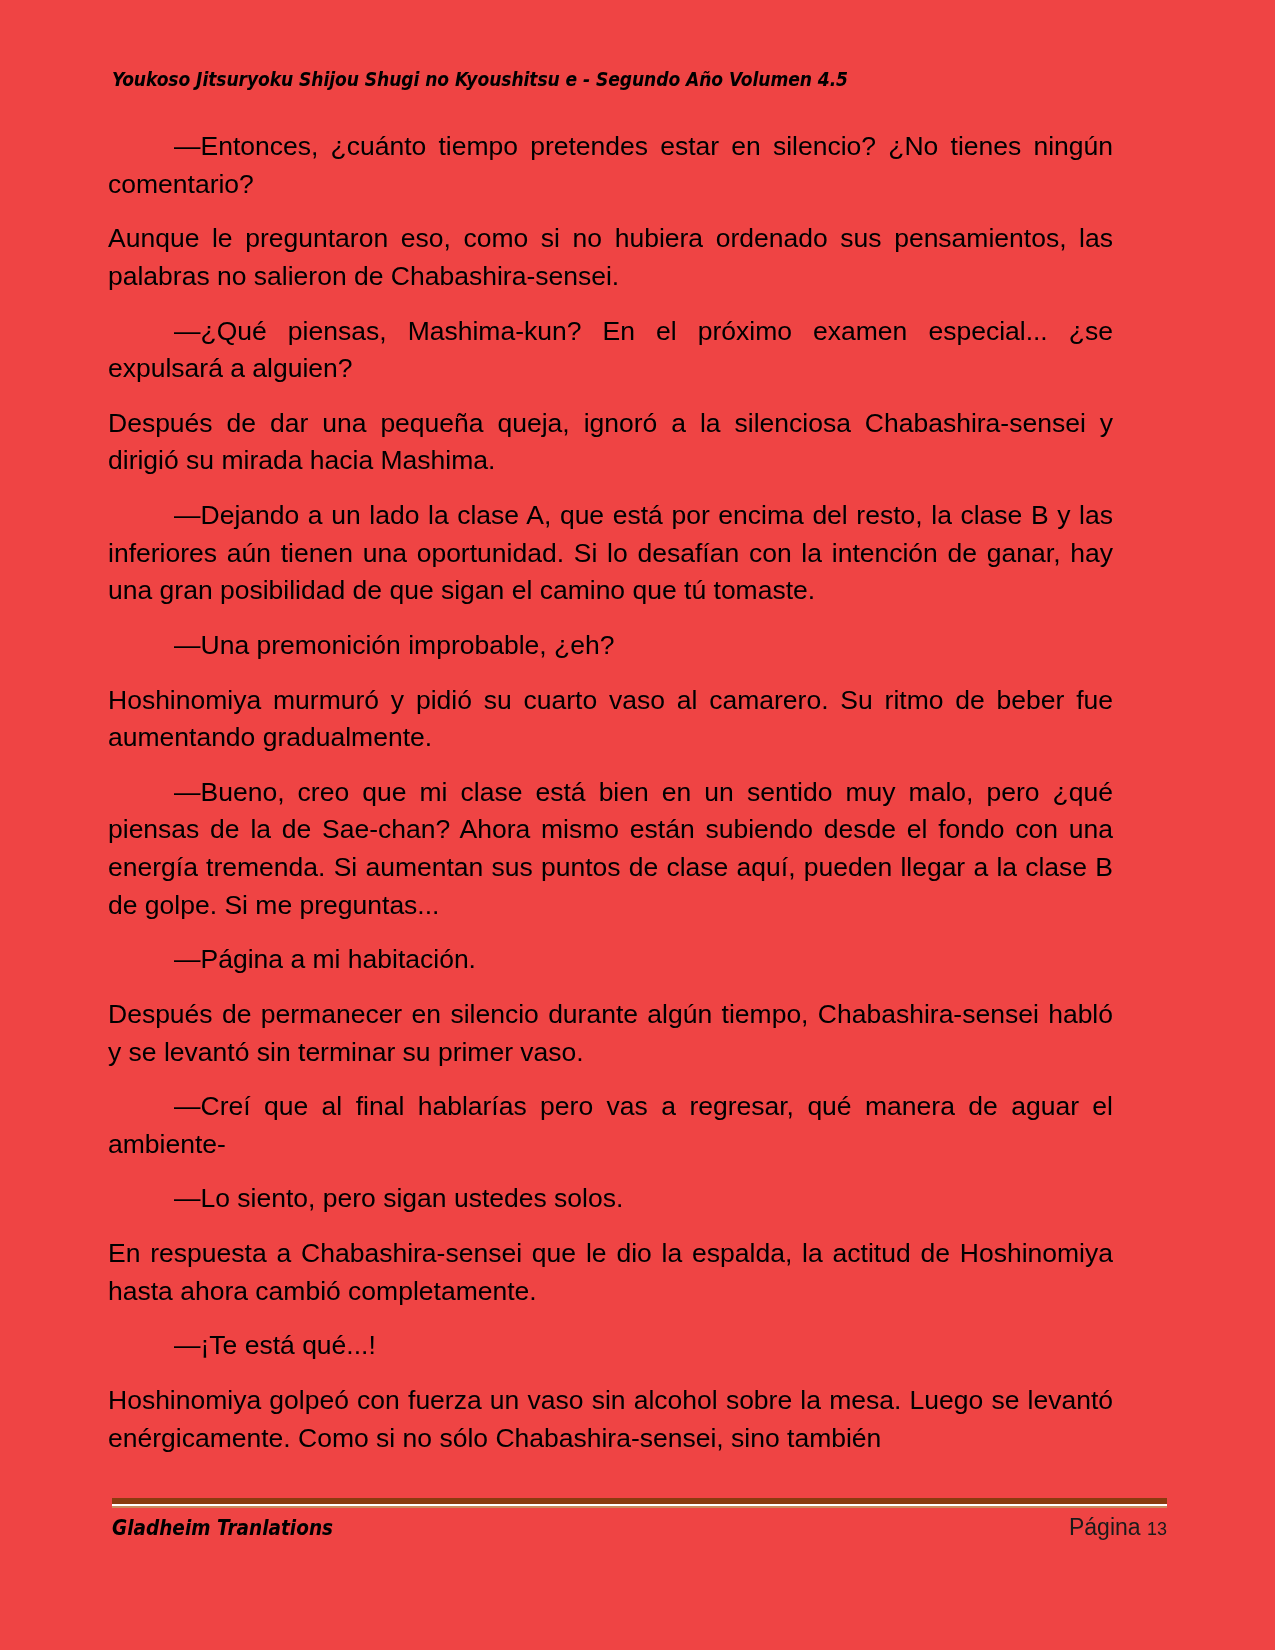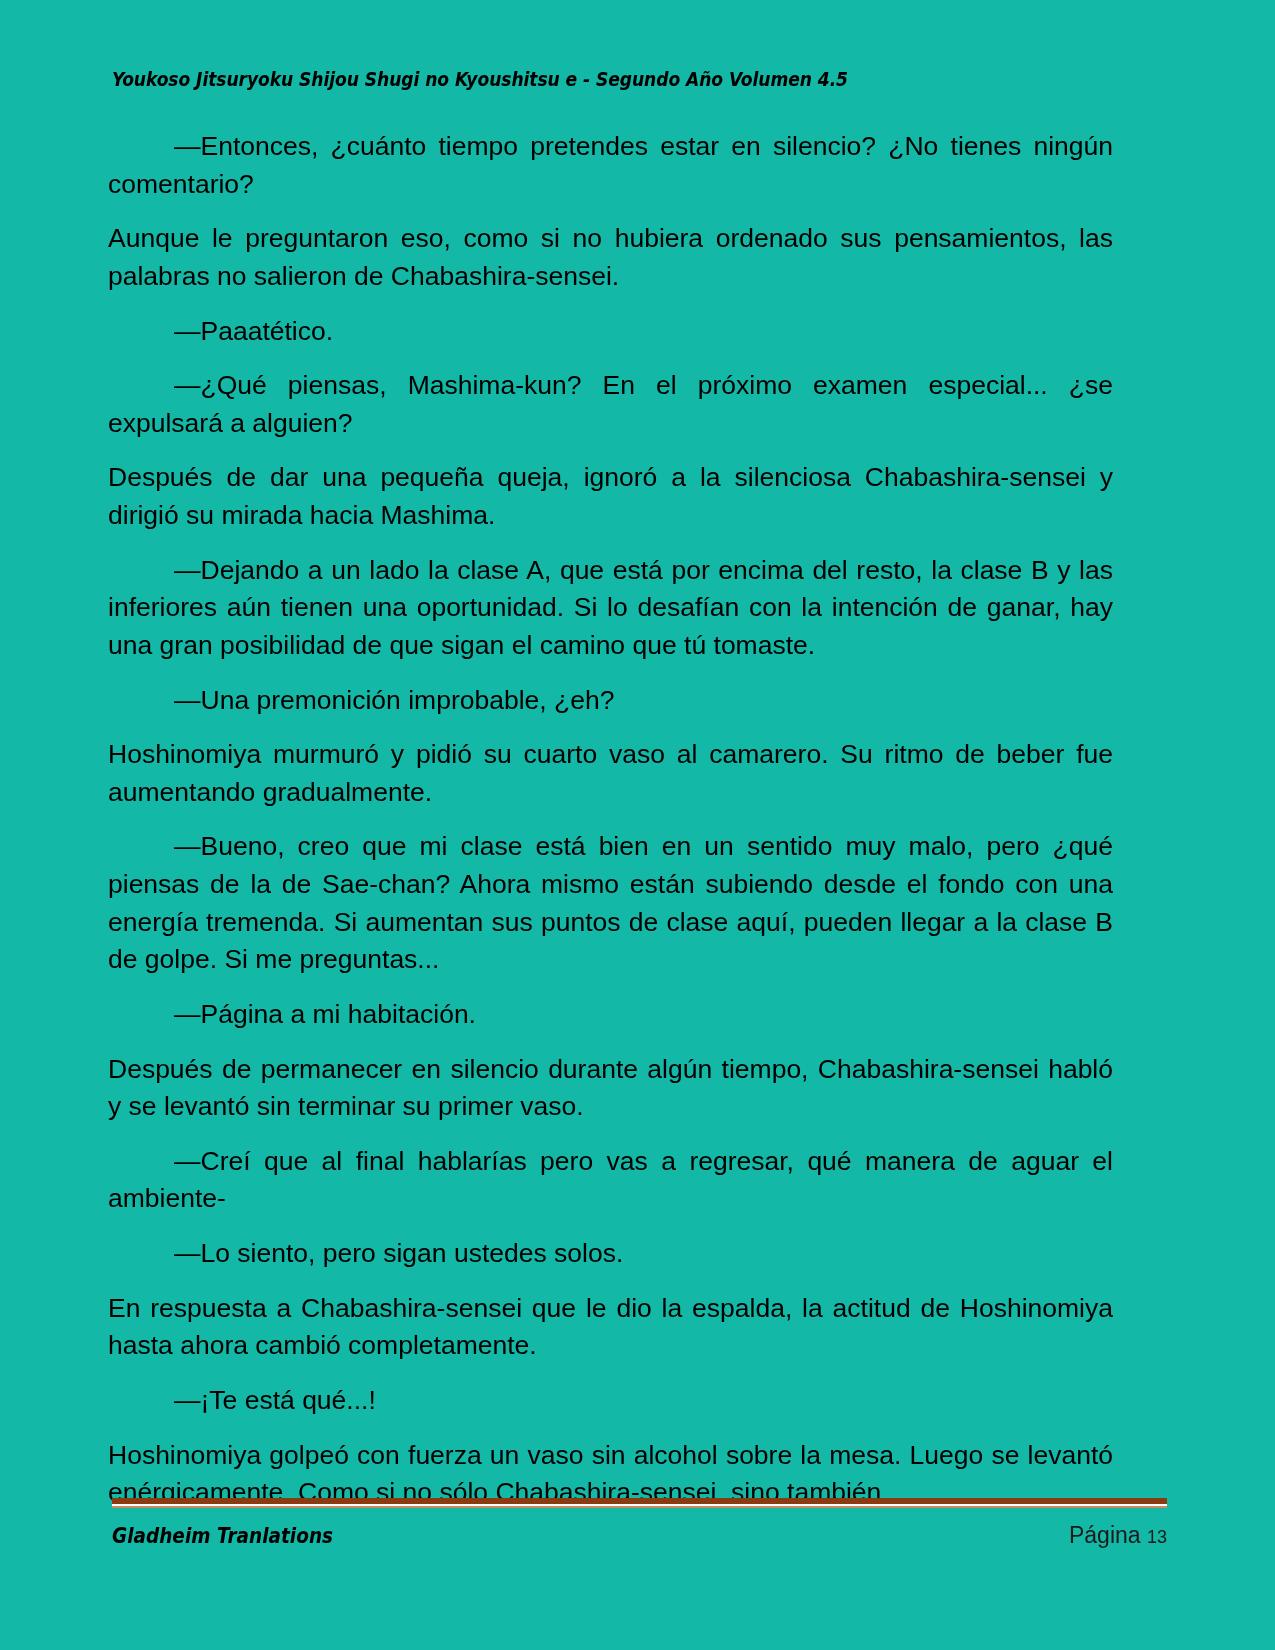--- a/index.html
+++ b/index.html
@@ -4,21 +4,21 @@
 <style>
   html, body {
     margin: 0;
     padding: 0;
     background: #ffffff;
   }
   .page {
     position: relative;
     width: 1275px;
     height: 1650px;
-    background: #14b8a6;
+    background: #ef4444;
     box-sizing: border-box;
     overflow: hidden;
   }
 
   
   .header {
     position: absolute;
     left: 112px;
     top: 68px;
     width: 1050px;
@@ -79,21 +79,21 @@
   }
   .footer-rule-thin {
     height: 2px;
     background: #c98a5e;
     width: 100%;
   }
   .footer-row {
     display: flex;
     align-items: baseline;
     justify-content: space-between;
-    margin-top: 14px;
+    margin-top: 6px;
   }
   .footer-left {
     font-family: "DejaVu Sans", sans-serif;
     font-weight: bold;
     font-style: italic;
     font-size: 21px;
     color: #000000;
     transform: scaleX(0.88);
     transform-origin: left center;
     white-space: nowrap;
@@ -114,21 +114,20 @@
 <div class="page">
 
   <div class="header">
     <div class="header-title">Youkoso Jitsuryoku Shijou Shugi no Kyoushitsu e - Segundo Año Volumen 4.5</div>
   </div>
 
   <div class="body-area">
 
   <p class="para indent">—Entonces, ¿cuánto tiempo pretendes estar en silencio? ¿No tienes ningún comentario?</p>
       <p class="para">Aunque le preguntaron eso, como si no hubiera ordenado sus pensamientos, las palabras no salieron de Chabashira-sensei.</p>
-      <p class="para indent">—Paaatético.</p>
       <p class="para indent">—¿Qué piensas, Mashima-kun? En el próximo examen especial... ¿se expulsará a alguien?</p>
       <p class="para">Después de dar una pequeña queja, ignoró a la silenciosa Chabashira-sensei y dirigió su mirada hacia Mashima.</p>
       <p class="para indent">—Dejando a un lado la clase A, que está por encima del resto, la clase B y las inferiores aún tienen una oportunidad. Si lo desafían con la intención de ganar, hay una gran posibilidad de que sigan el camino que tú tomaste.</p>
       <p class="para indent">—Una premonición improbable, ¿eh?</p>
       <p class="para">Hoshinomiya murmuró y pidió su cuarto vaso al camarero. Su ritmo de beber fue aumentando gradualmente.</p>
       <p class="para indent">—Bueno, creo que mi clase está bien en un sentido muy malo, pero ¿qué piensas de la de Sae-chan? Ahora mismo están subiendo desde el fondo con una energía tremenda. Si aumentan sus puntos de clase aquí, pueden llegar a la clase B de golpe. Si me preguntas...</p>
       <p class="para indent">—Página a mi habitación.</p>
       <p class="para">Después de permanecer en silencio durante algún tiempo, Chabashira-sensei habló y se levantó sin terminar su primer vaso.</p>
       <p class="para indent">—Creí que al final hablarías pero vas a regresar, qué manera de aguar el ambiente-</p>
       <p class="para indent">—Lo siento, pero sigan ustedes solos.</p>

